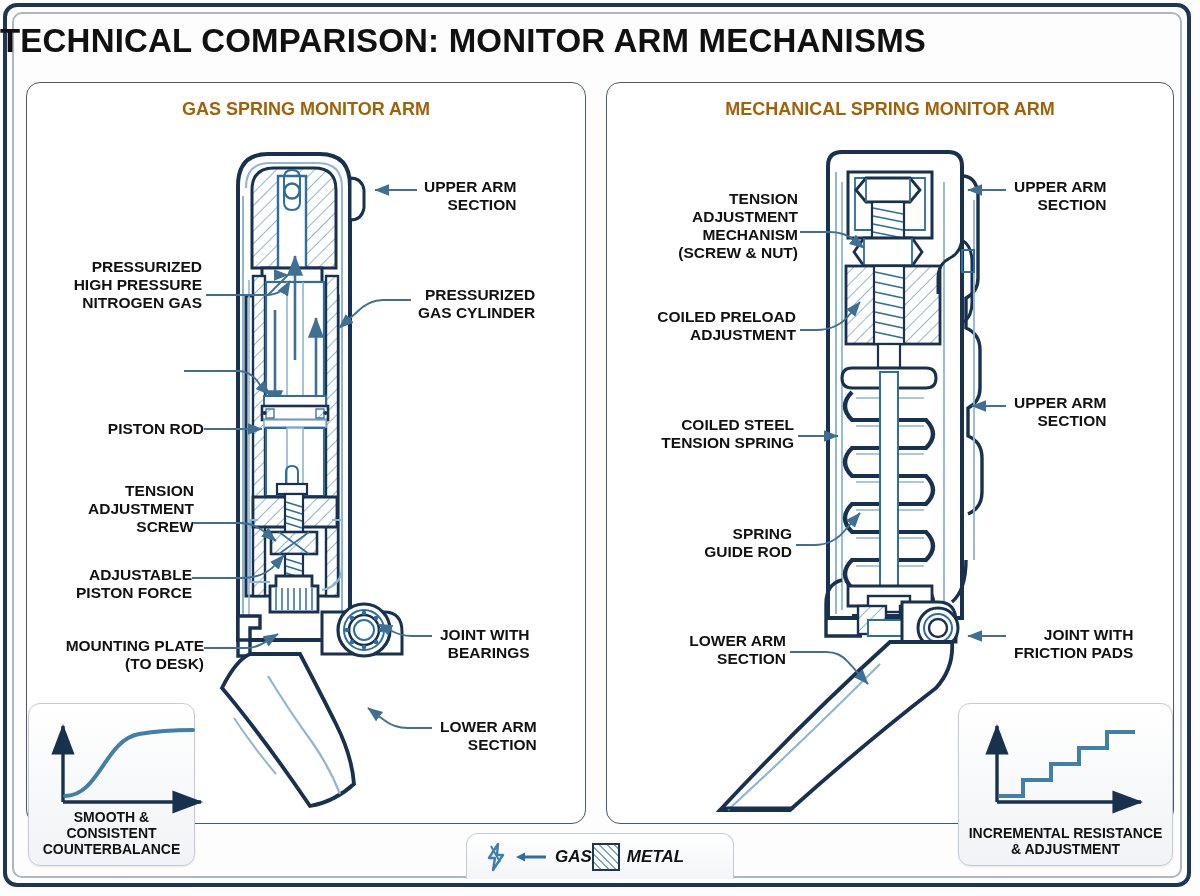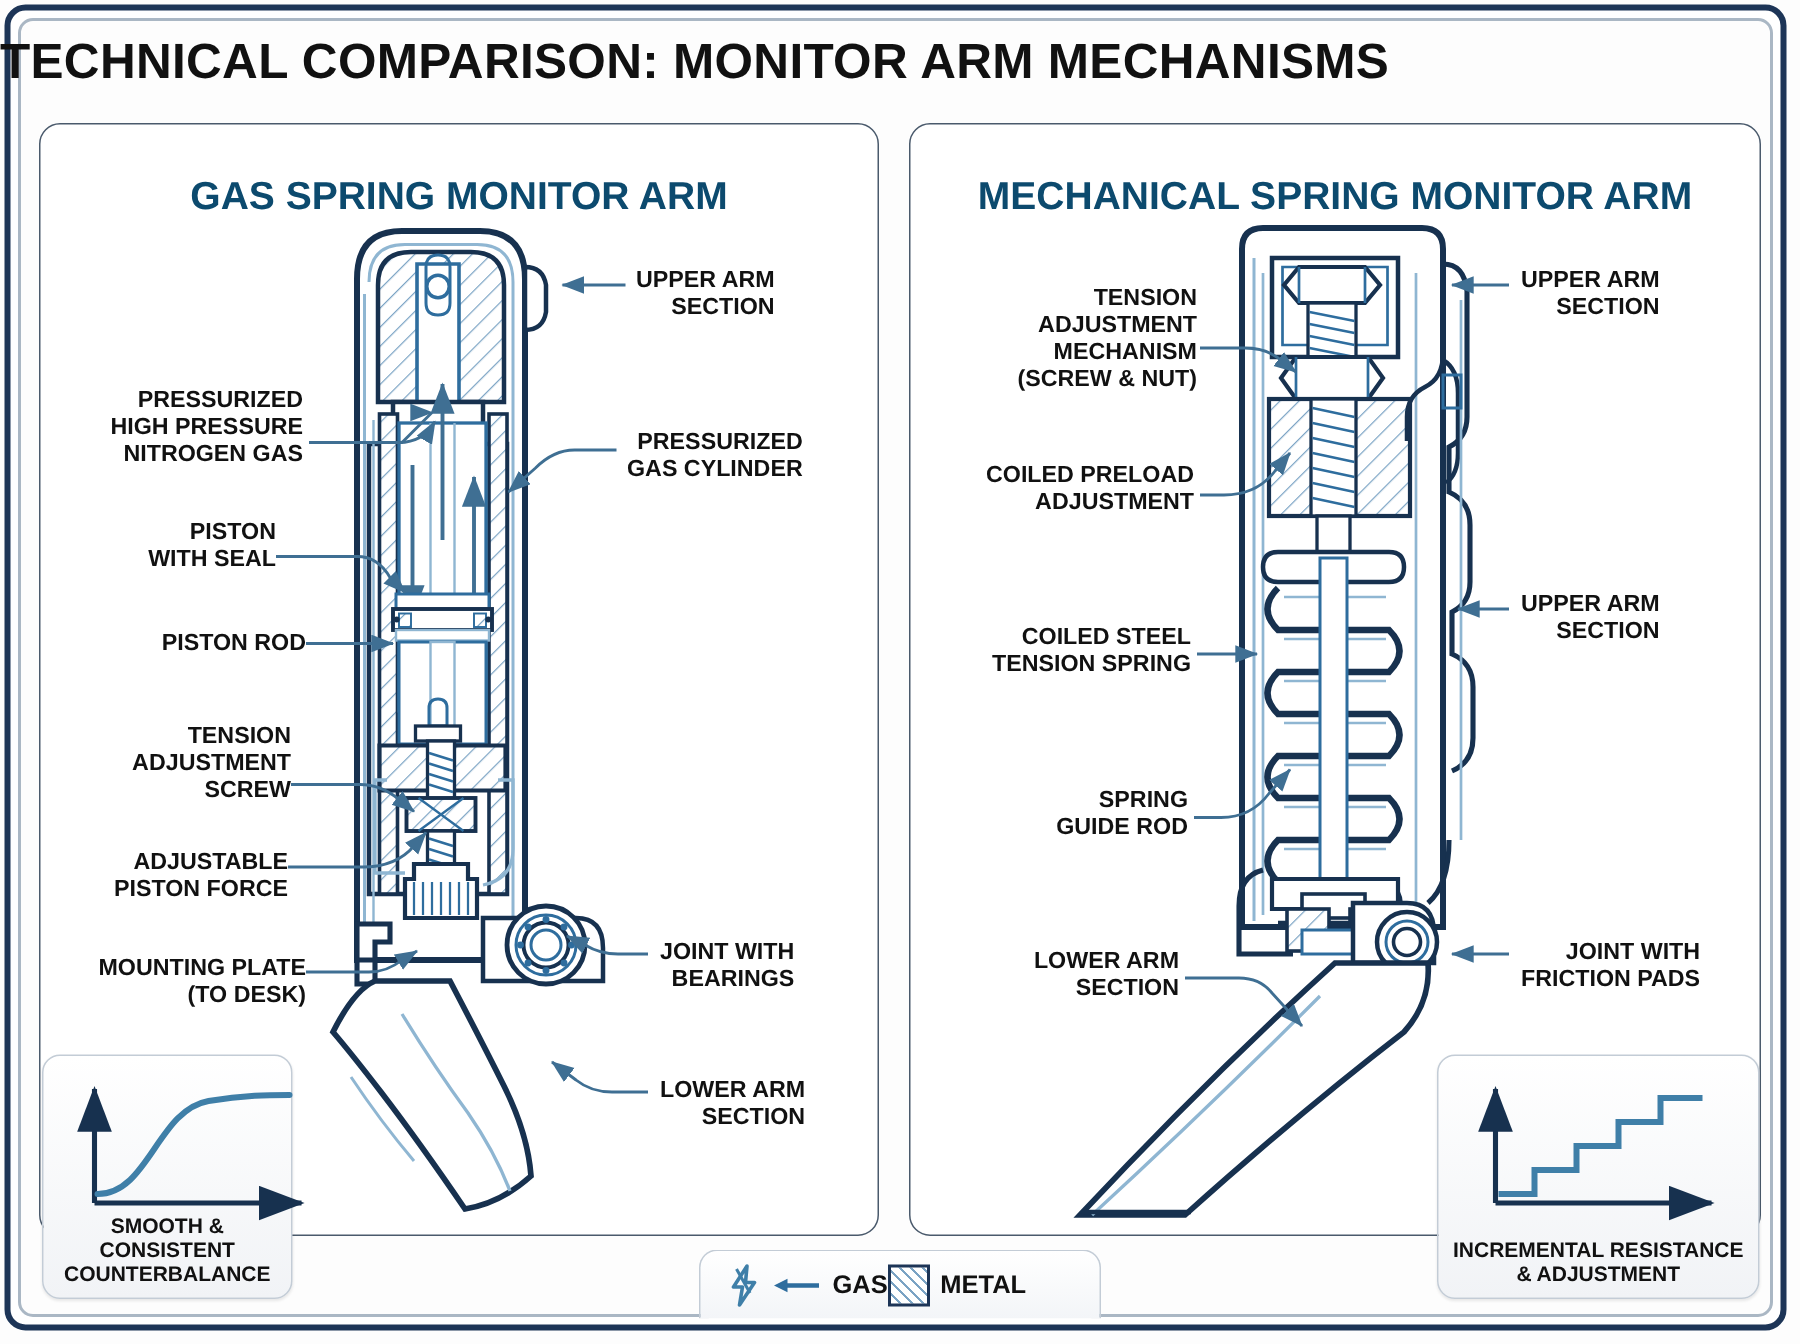--- a/index.html
+++ b/index.html
@@ -16,43 +16,43 @@
   
   .main-title{position:absolute;left:0;top:22px;width:1200px;
     font-size:33px;font-weight:bold;letter-spacing:.2px;color:#111111;
     font-family:"Liberation Sans","DejaVu Sans",sans-serif;}
 
   
   .panel{position:absolute;top:82px;height:742px;border:1.6px solid #4a5a6c;
     border-radius:14px;box-sizing:border-box;background:#ffffff;}
   #panel-left{left:26px;width:560px;}
   #panel-right{left:606px;width:568px;}
-  .panel-title{position:absolute;top:32px;left:0;width:100%;text-align:center;
-    font-size:26px;font-weight:bold;color:#0c4a6e;}
+  .panel-title{position:absolute;top:16px;left:0;width:100%;text-align:center;
+    font-size:18px;font-weight:bold;color:#a16207;}
 
   
   .lbl{position:absolute;font-size:15.5px;font-weight:bold;color:#111;
        line-height:1.16;white-space:pre-line;}
   .lbl.r{text-align:right;}
   .lbl.l{text-align:right;}
 
   
   .inset{position:absolute;border:1.5px solid #c3ccd6;border-radius:12px;
     background:linear-gradient(#ffffff,#f1f3f6);box-shadow:0 1px 2px rgba(0,0,0,.09);
     box-sizing:border-box;}
   #inset-left{left:28px;top:703px;width:167px;height:163px;}
   #inset-right{left:958px;top:703px;width:215px;height:163px;}
   .inset-caption{position:absolute;left:0;bottom:8px;width:100%;text-align:center;
     font-size:14px;font-weight:bold;color:#111;line-height:1.15;white-space:pre-line;}
 
   
   .legend{position:absolute;left:466px;top:833px;width:268px;height:46px;
     border:1.5px solid #c3ccd6;border-top-left-radius:12px;border-top-right-radius:12px;
     border-bottom:none;background:linear-gradient(#ffffff,#f3f5f8);box-sizing:border-box;
-    display:flex;align-items:center;}
+    display:flex;align-items:center;font-style:italic;}
   .legend-item{display:flex;align-items:center;gap:7px;}
   .legend-text{font-size:17px;font-weight:bold;color:#111;}
   .hatch-swatch{width:28px;height:28px;border:2px solid #1d3557;box-sizing:border-box;
     background:
       repeating-linear-gradient(45deg,#ffffff 0 4px,#7aa3c4 4px 5.4px);}
 
   svg{display:block;}
   .nofill{fill:none;}
 </style>
 </head>
@@ -302,22 +302,20 @@
     </g>
   </svg>
 
   <div class="lbl l" style="left:424px;top:178px;">UPPER ARM
 SECTION</div>
   <div class="lbl r" style="left:40px;top:258px;width:162px;">PRESSURIZED
 HIGH PRESSURE
 NITROGEN GAS</div>
   <div class="lbl l" style="left:418px;top:286px;">PRESSURIZED
 GAS CYLINDER</div>
-  <div class="lbl r" style="left:60px;top:346px;width:124px;">PISTON
-WITH SEAL</div>
   <div class="lbl r" style="left:60px;top:420px;width:144px;">PISTON ROD</div>
   <div class="lbl r" style="left:48px;top:482px;width:146px;">TENSION
 ADJUSTMENT
 SCREW</div>
   <div class="lbl r" style="left:34px;top:637px;width:170px;">MOUNTING PLATE
 (TO DESK)</div>
   <div class="lbl r" style="left:42px;top:566px;width:150px;">ADJUSTABLE
 PISTON FORCE</div>
   <div class="lbl l" style="left:440px;top:626px;">JOINT WITH
 BEARINGS</div>

